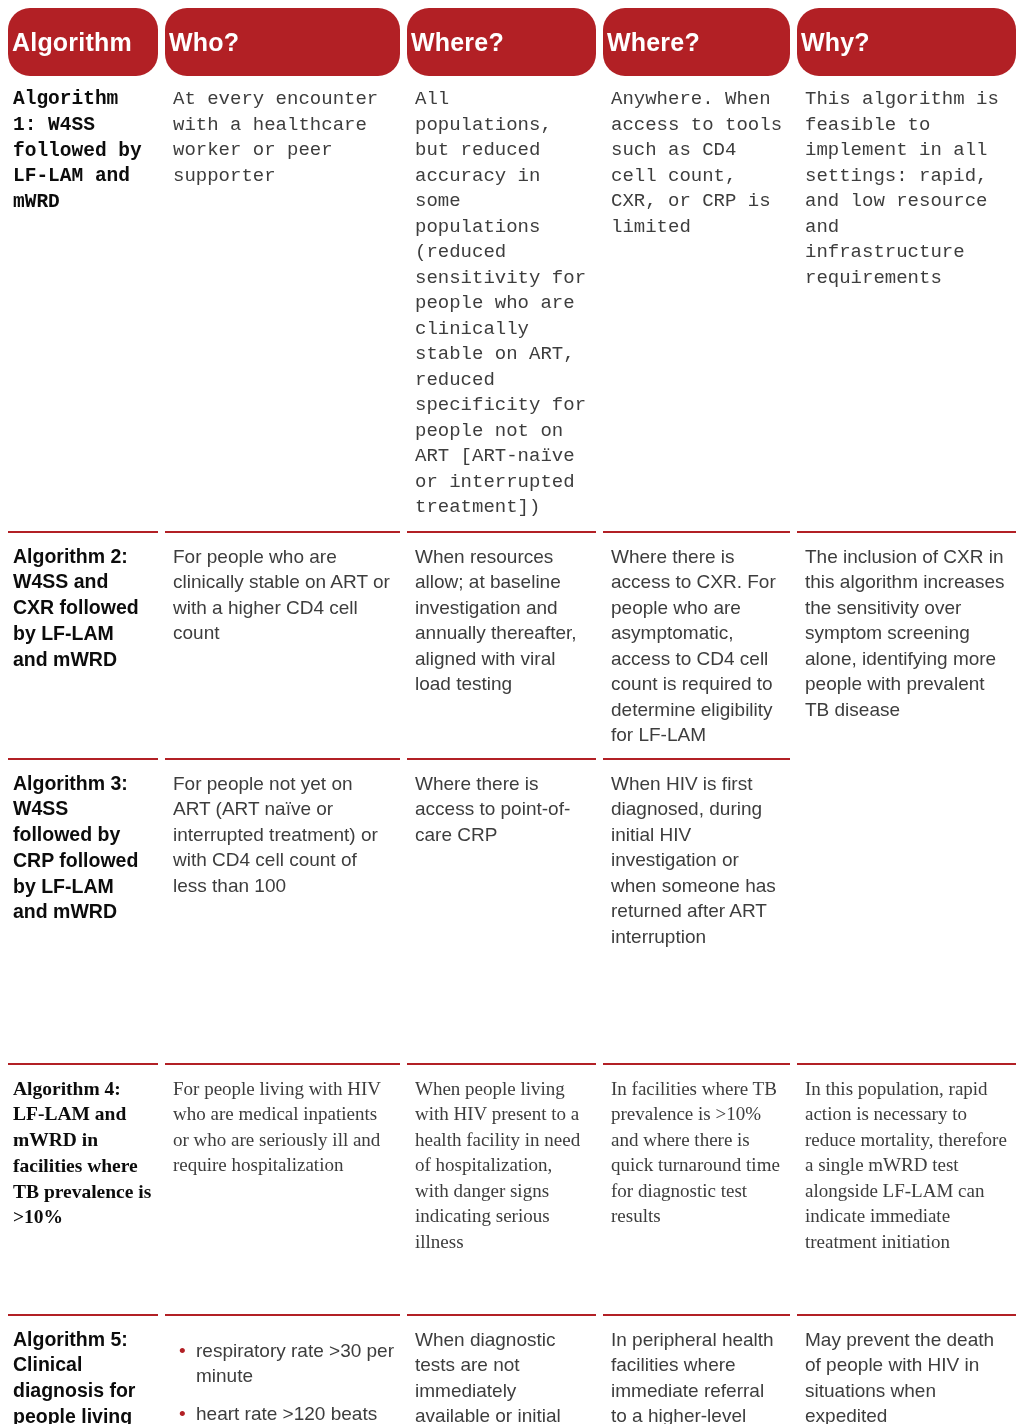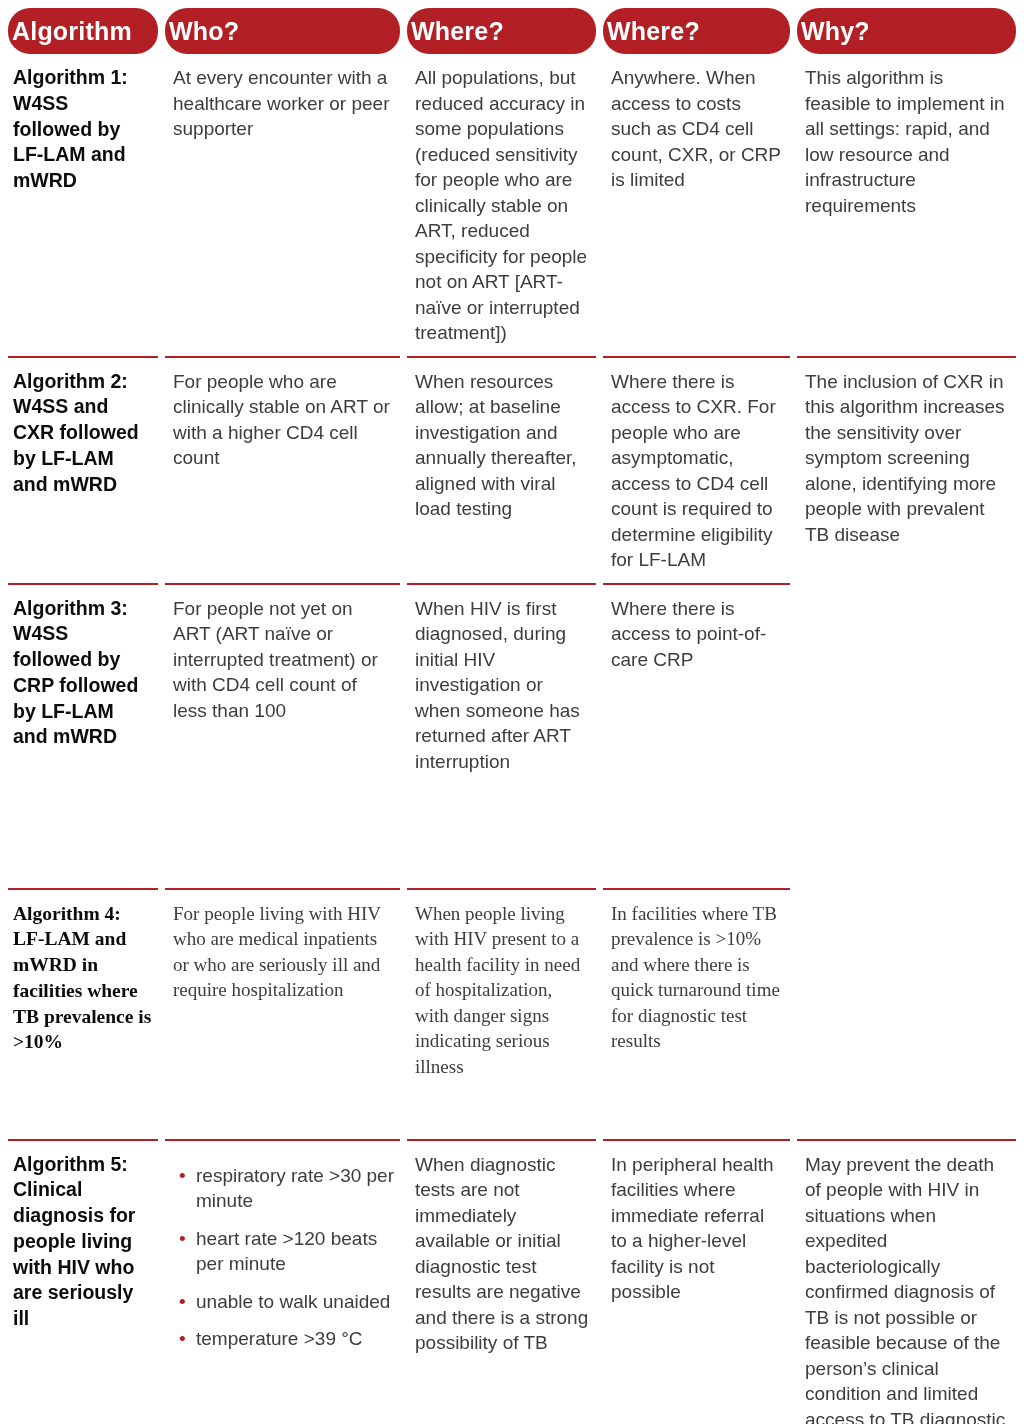--- a/index.html
+++ b/index.html
@@ -20,21 +20,21 @@
   .grid-row {
     display: grid;
     grid-template-columns: 150px 235px 189px 187px 1fr;
     column-gap: 7px;
   }
   .head-cell {
     background: #B22025;
     color: #ffffff;
     font-weight: bold;
     font-size: 25px;
-    height: 46px;
+    height: 68px;
     display: flex;
     align-items: center;
     padding-left: 4px;
     letter-spacing: 0.2px;
     border-radius: 22px;
   }
   .cell {
     padding: 11px 6px 10px 8px;
     font-size: 19px;
     line-height: 25.5px;
@@ -42,21 +42,21 @@
   }
   .cell.alg {
     padding-left: 5px;
     font-weight: bold;
     color: #0C0C0C;
     font-size: 19.5px;
     line-height: 25.8px;
   }
   .body-row + .body-row .cell { border-top: 2px solid #B22025; }
   .body-row:last-child .cell { border-bottom: 2px solid #B22025; }
-  .r1 { min-height: 272px; }
+  .r1 { min-height: 272px; font-family: Liberation Mono, monospace; }
   .r2 { min-height: 214px; }
   .r3 { min-height: 305px; }
   .r4 { min-height: 251px; font-family: Liberation Serif, serif; }
   .r5 { min-height: 312px; }
   ul.bullets {
     list-style: none;
     margin: 11px 0 0 0;
     padding: 0;
   }
   ul.bullets li {
@@ -83,44 +83,45 @@
     <div class="head-cell">Who?</div>
     <div class="head-cell">Where?</div>
     <div class="head-cell">Where?</div>
     <div class="head-cell">Why?</div>
   </div>
 
   <div class="grid-row body-row r1">
     <div class="cell alg">Algorithm 1: W4SS followed by LF-LAM and mWRD</div>
     <div class="cell">At every encounter with a healthcare worker or peer supporter</div>
     <div class="cell">All populations, but reduced accuracy in some populations (reduced sensitivity for people who are clinically stable on ART, reduced specificity for people not on ART [ART-naïve or interrupted treatment])</div>
-    <div class="cell">Anywhere. When access to costs such as CD4 cell count, CXR, or CRP is limited</div>
+    <div class="cell">Anywhere. When access to tools such as CD4 cell count, CXR, or CRP is limited</div>
     <div class="cell">This algorithm is feasible to implement in all settings: rapid, and low resource and infrastructure requirements</div>
   </div>
 
   <div class="grid-row body-row r2">
     <div class="cell alg">Algorithm 2: W4SS and CXR followed by LF-LAM and mWRD</div>
     <div class="cell">For people who are clinically stable on ART or with a higher CD4 cell count</div>
     <div class="cell">When resources allow; at baseline investigation and annually thereafter, aligned with viral load testing</div>
     <div class="cell">Where there is access to CXR. For people who are asymptomatic, access to CD4 cell count is required to determine eligibility for LF-LAM</div>
     <div class="cell">The inclusion of CXR in this algorithm increases the sensitivity over symptom screening alone, identifying more people with prevalent TB disease</div>
   </div>
 
   <div class="grid-row body-row r3">
     <div class="cell alg">Algorithm 3: W4SS followed by CRP followed by LF-LAM and mWRD</div>
     <div class="cell">For people not yet on ART (ART naïve or interrupted treatment) or with CD4 cell count of less than 100</div>
+    <div class="cell">Where there is access to point-of-care CRP</div>
     <div class="cell">When HIV is first diagnosed, during initial HIV investigation or when someone has returned after ART interruption</div>
-    <div class="cell">Where there is access to point-of-care CRP</div>
   </div>
 
   <div class="grid-row body-row r4">
     <div class="cell alg">Algorithm 4: LF-LAM and mWRD in facilities where TB prevalence is &gt;10%</div>
     <div class="cell">For people living with HIV who are medical inpatients or who are seriously ill and require hospitalization</div>
     <div class="cell">When people living with HIV present to a health facility in need of hospitalization, with danger signs indicating serious illness</div>
     <div class="cell">In facilities where TB prevalence is &gt;10% and where there is quick turnaround time for diagnostic test results</div>
+    <div class="cell">In this population, rapid action is necessary to reduce mortality, therefore a single mWRD test alongside LF-LAM can indicate immediate treatment initiation</div>
   </div>
 
   <div class="grid-row body-row r5">
     <div class="cell alg">Algorithm 5: Clinical diagnosis for people living with HIV who are seriously ill</div>
     <div class="cell">
       <ul class="bullets">
         <li><span class="dot">•</span><span>respiratory rate &gt;30 per minute</span></li>
         <li><span class="dot">•</span><span>heart rate &gt;120 beats per minute</span></li>
         <li><span class="dot">•</span><span>unable to walk unaided</span></li>
         <li><span class="dot">•</span><span>temperature &gt;39 °C</span></li>

